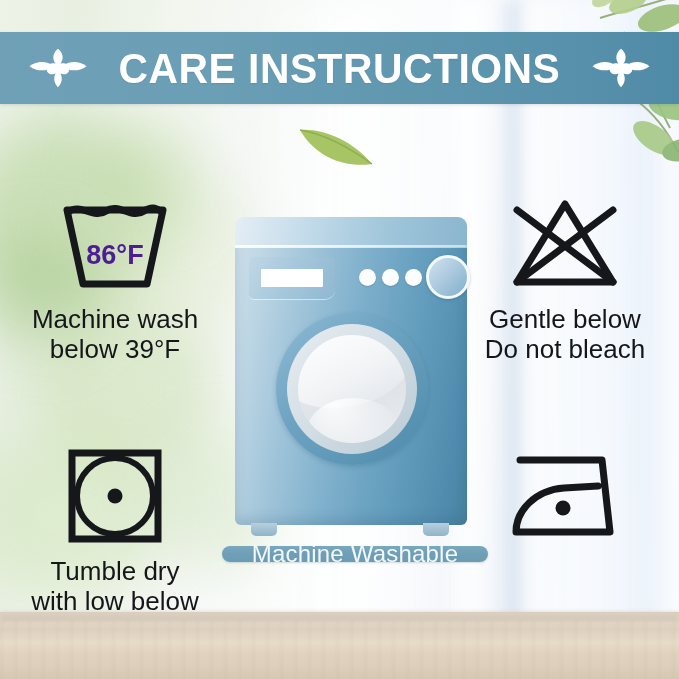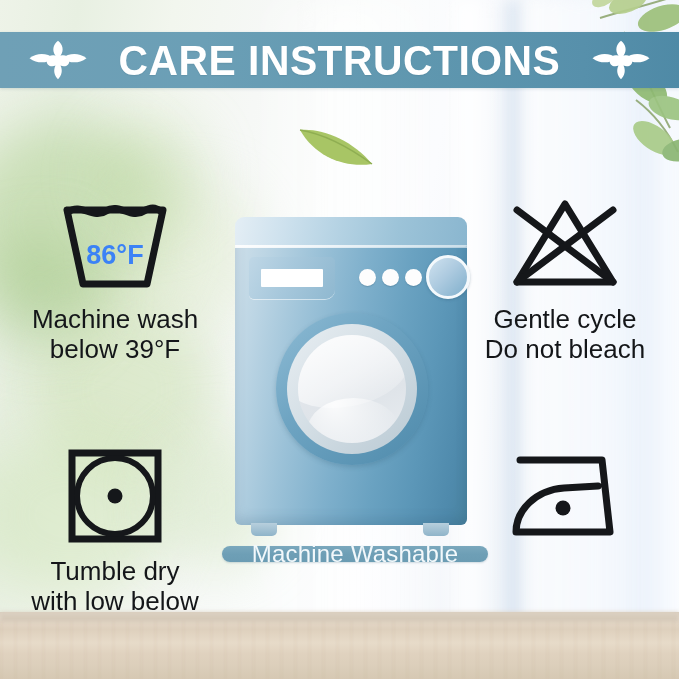--- a/index.html
+++ b/index.html
@@ -63,21 +63,21 @@
        rgba(255,255,255,0) 3px, rgba(255,255,255,0) 14px);
     filter:blur(1px);
   }
 
   
   .foliage { position:absolute; }
   .leaf-shape { position:absolute; }
 
   
   #banner {
-    position:absolute; left:0; top:32px; width:679px; height:56px;
+    position:absolute; left:0; top:32px; width:679px; height:72px;
     background:linear-gradient(90deg,#6fa0b6 0%, #6b9fb6 30%, #5f97af 62%, #5790ab 86%, #4f8aa6 100%);
     display:flex; align-items:center; justify-content:center;
     box-shadow:0 1px 3px rgba(60,90,110,.18);
   }
   #banner .inner { display:flex; align-items:center; gap:18px; width:100%; justify-content:center; padding:0 16px; }
   #title {
     color:#ffffff;
     font-size:43px;
     font-weight:bold;
     letter-spacing:.5px;
@@ -94,21 +94,21 @@
   .cell .caption {
     color:#141619; font-size:26px; line-height:30px; white-space:pre-line;
     margin-top:4px;
   }
   #cell-wash     { left:2px;   top:188px; width:226px; }
   #cell-bleach   { left:452px; top:188px; width:226px; }
   #cell-dry      { left:2px;   top:440px; width:226px; }
   #cell-iron     { left:452px; top:440px; width:226px; }
 
   .tub-temp {
-    position:absolute; font-size:27px; font-weight:bold; color:#3b82f6;
+    position:absolute; font-size:27px; font-weight:bold; color:#4c1d95;
     left:0; right:0; top:44px; text-align:center;
   }
   .sym-wrap { position:relative; }
 
   
   #washer { position:absolute; left:227px; top:205px; width:248px; height:330px; }
   .wm-body {
     position:absolute; left:8px; top:30px; width:232px; height:290px;
     border-radius:10px 10px 6px 6px;
     background:linear-gradient(100deg,
@@ -278,21 +278,21 @@
 </div>
 
 <div class="cell" id="cell-bleach">
   <div class="sym">
     <svg width="112" height="96" viewBox="0 0 112 96">
       <path d="M56 8 L104 86 L8 86 Z" fill="none" stroke="#15171a" stroke-width="7" stroke-linejoin="round"></path>
       <line x1="8" y1="14" x2="104" y2="86" stroke="#15171a" stroke-width="7" stroke-linecap="round"></line>
       <line x1="104" y1="14" x2="8" y2="86" stroke="#15171a" stroke-width="7" stroke-linecap="round"></line>
     </svg>
   </div>
-  <div class="caption">Gentle cycle
+  <div class="caption">Gentle below
 Do not bleach</div>
 </div>
 
 <div class="cell" id="cell-dry">
   <div class="sym">
     <svg width="98" height="98" viewBox="0 0 98 98">
       <rect x="6" y="6" width="86" height="86" fill="none" stroke="#15171a" stroke-width="7"></rect>
       <circle cx="49" cy="49" r="38" fill="none" stroke="#15171a" stroke-width="6"></circle>
       <circle cx="49" cy="49" r="7.5" fill="#15171a"></circle>
     </svg>

